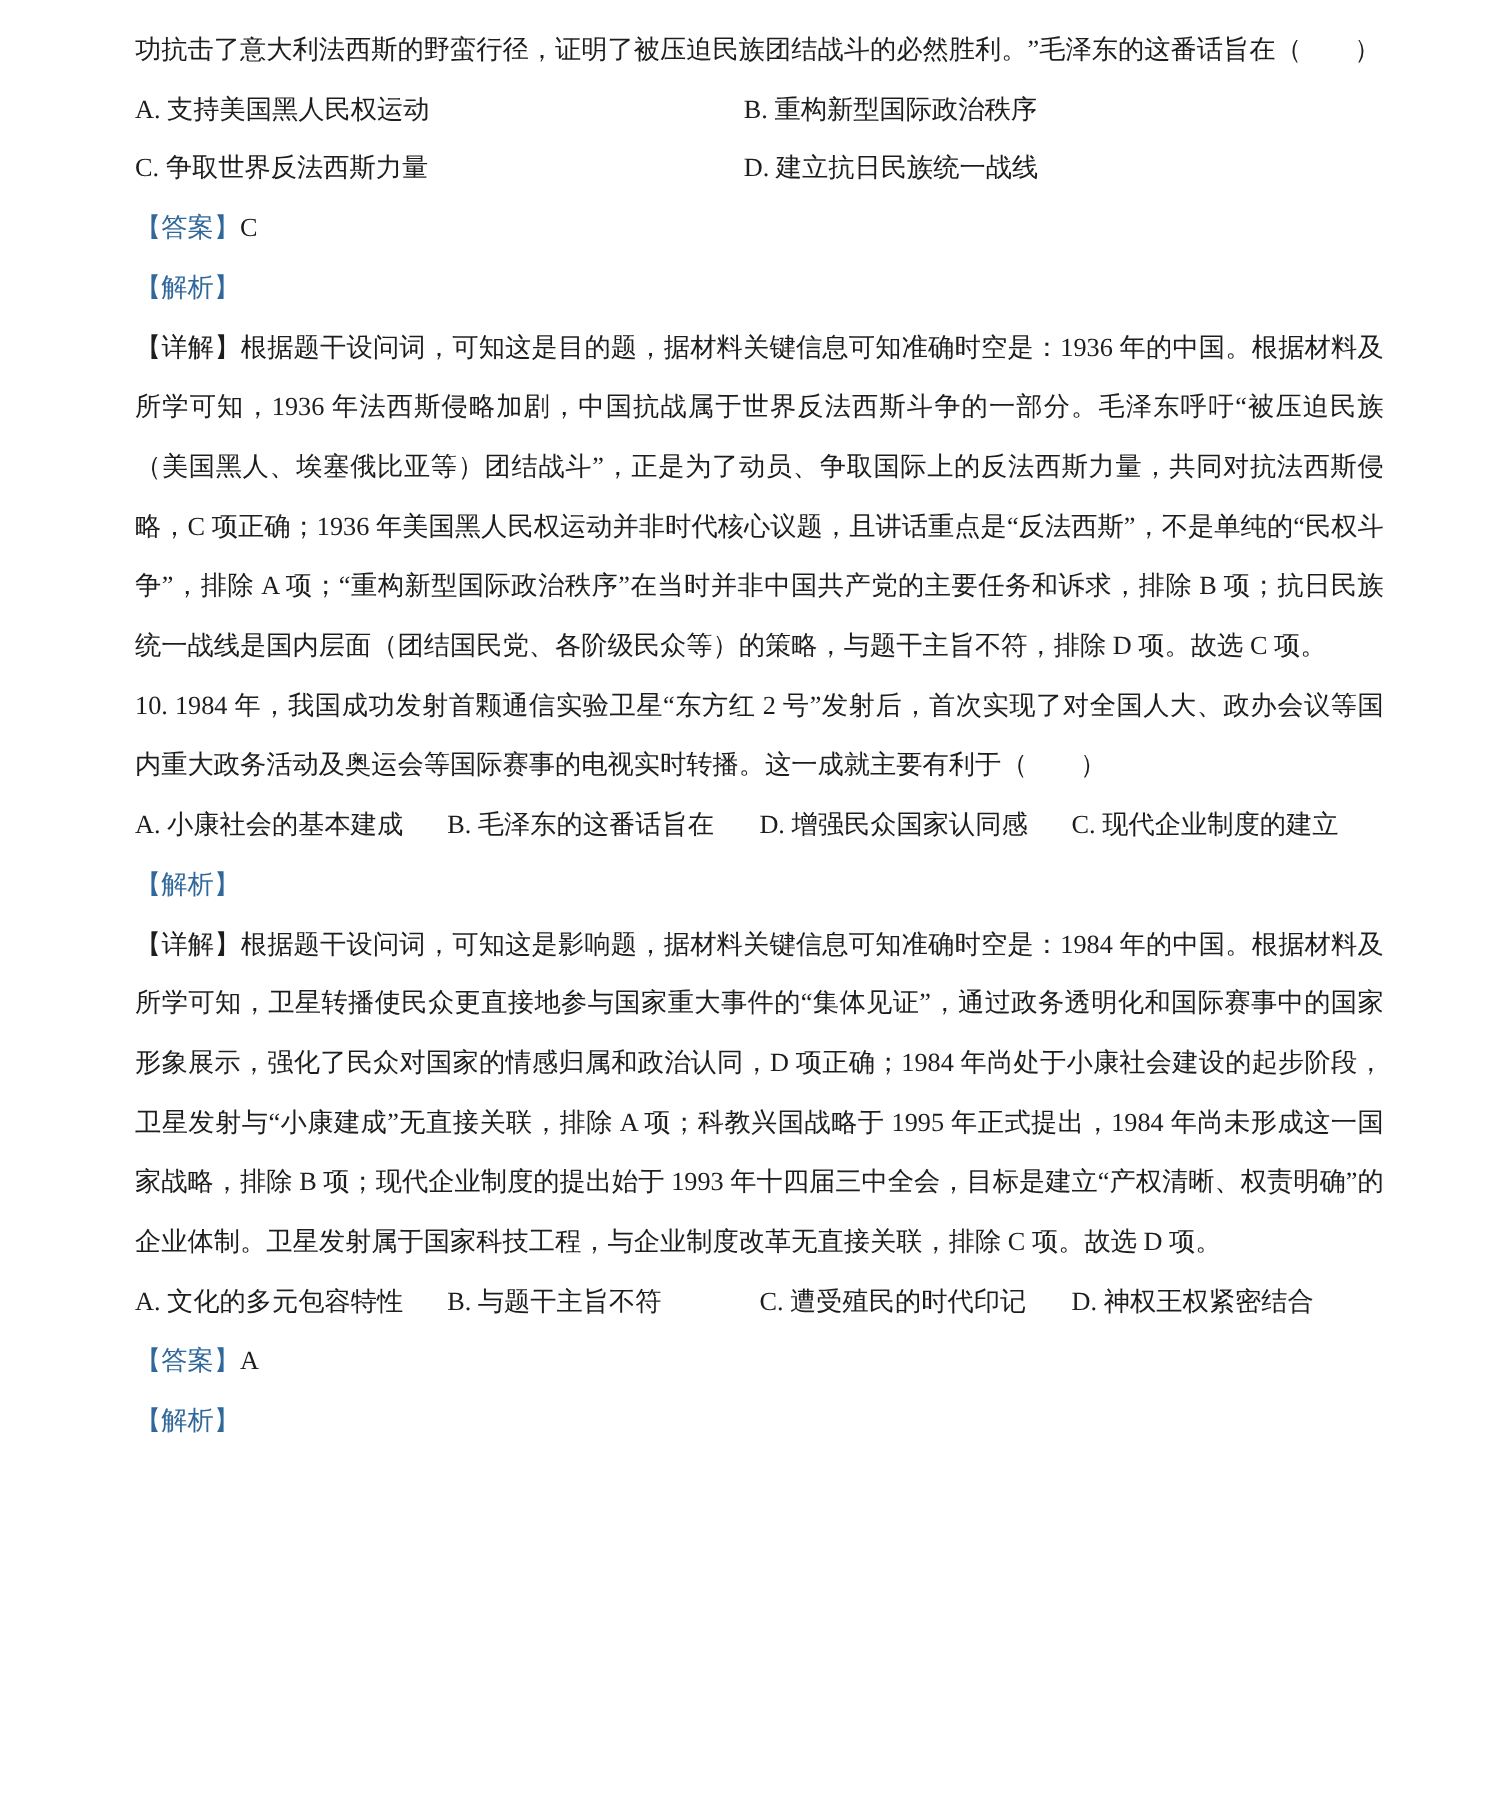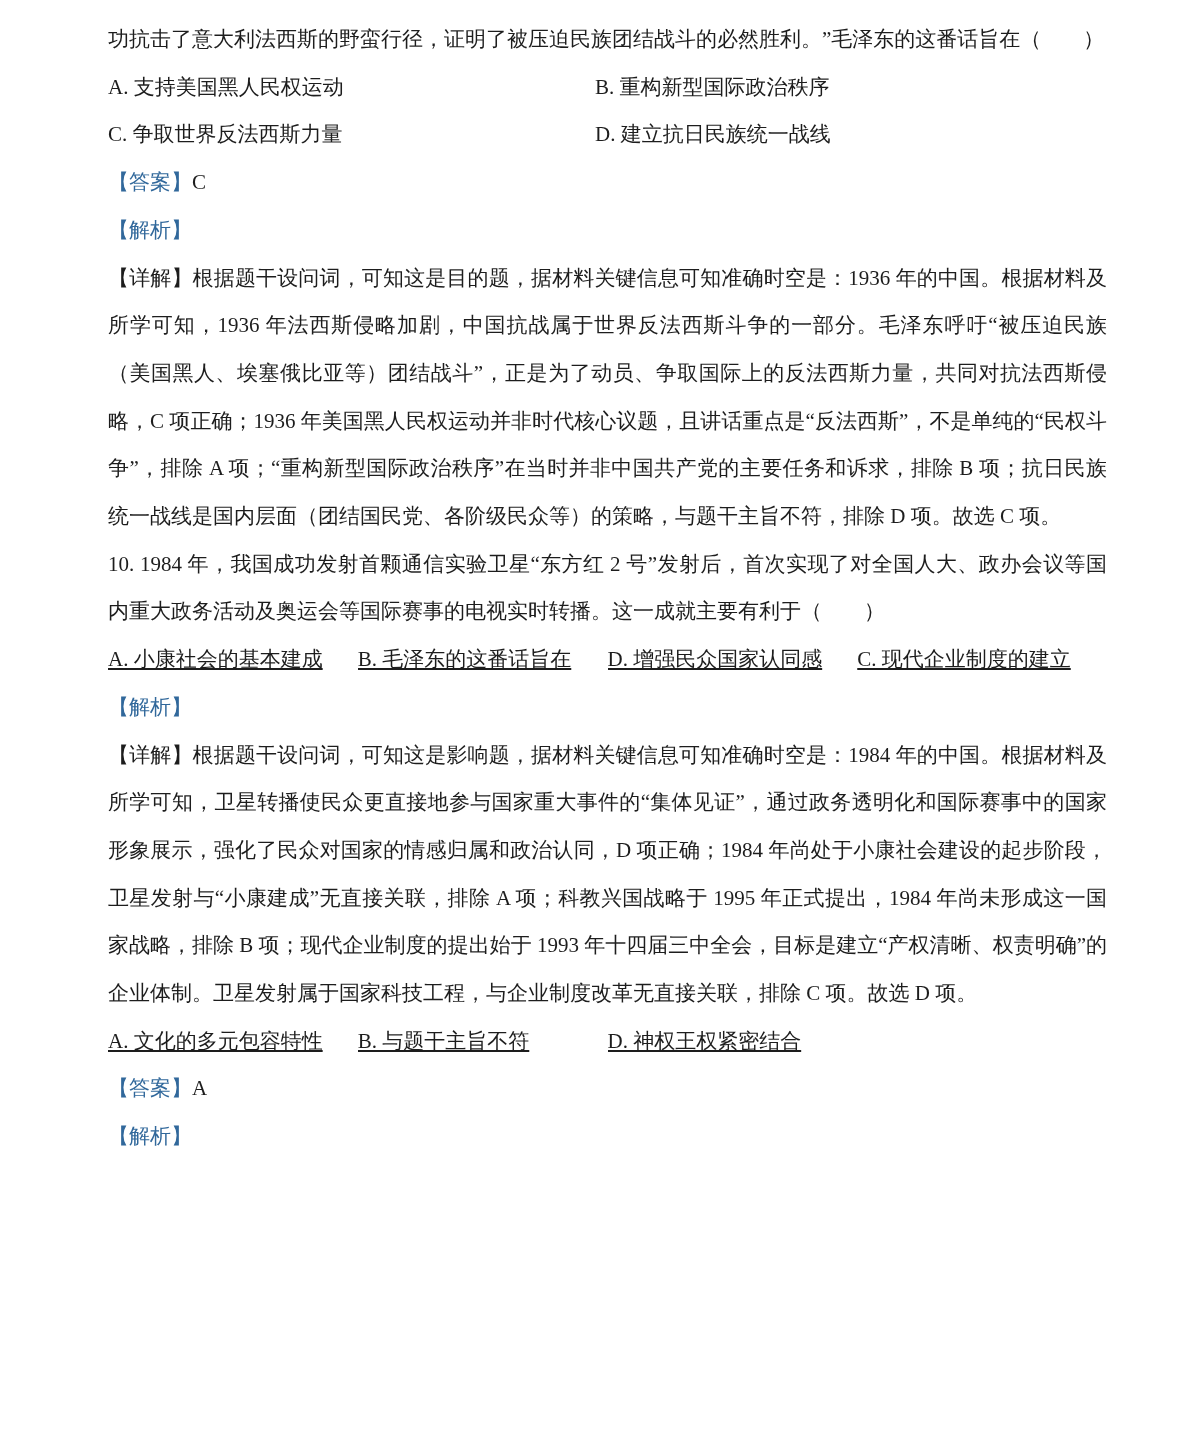--- a/index.html
+++ b/index.html
@@ -20,21 +20,20 @@
     color: var(--text-color);
   }
   .page p { margin: 0; text-align: justify; }
   .opts2 {
     display: grid;
     grid-template-columns: 487px 1fr;
   }
   .opts4 {
     display: grid;
     grid-template-columns: 1fr 1fr 1fr 1fr;
-    text-decoration: underline;
   }
   .opt { white-space: nowrap; overflow: hidden; }
   .marker { color: var(--marker-color); }
   .ansval { color: var(--text-color); }
 </style>
 </head>
 <body style="background: rgb(255, 255, 255);">
 
 <div class="page">
 
@@ -62,19 +61,20 @@
       <div class="opt">C. 现代企业制度的建立</div>
     </div>
     <p><span class="marker">【解析】</span></p>
     <p>【详解】根据题干设问词，可知这是影响题，据材料关键信息可知准确时空是：1984 年的中国。根据材料及所学可知，卫星转播使民众更直接地参与国家重大事件的“集体见证”，通过政务透明化和国际赛事中的国家形象展示，强化了民众对国家的情感归属和政治认同，D 项正确；1984 年尚处于小康社会建设的起步阶段，卫星发射与“小康建成”无直接关联，排除 A 项；科教兴国战略于 1995 年正式提出，1984 年尚未形成这一国家战略，排除 B 项；现代企业制度的提出始于 1993 年十四届三中全会，目标是建立“产权清晰、权责明确”的企业体制。卫星发射属于国家科技工程，与企业制度改革无直接关联，排除 C 项。故选 D 项。</p>
   </section>
 
   <section>
     <div class="opts4">
       <div class="opt">A. 文化的多元包容特性</div>
       <div class="opt">B. 与题干主旨不符</div>
+      <div class="opt">C. 遭受殖民的时代印记</div>
       <div class="opt">D. 神权王权紧密结合</div>
     </div>
     <p><span class="marker">【答案】</span><span class="ansval">A</span></p>
     <p><span class="marker">【解析】</span></p>
   </section>
 
 </div>
 
 </body></html>

